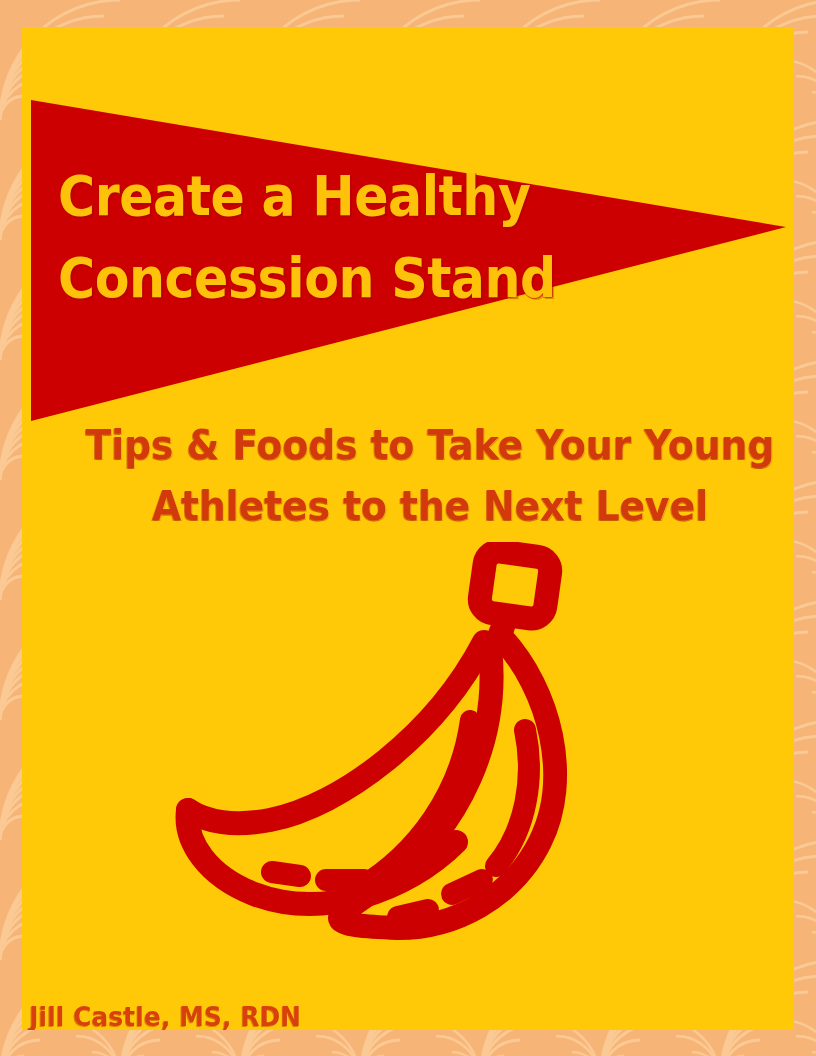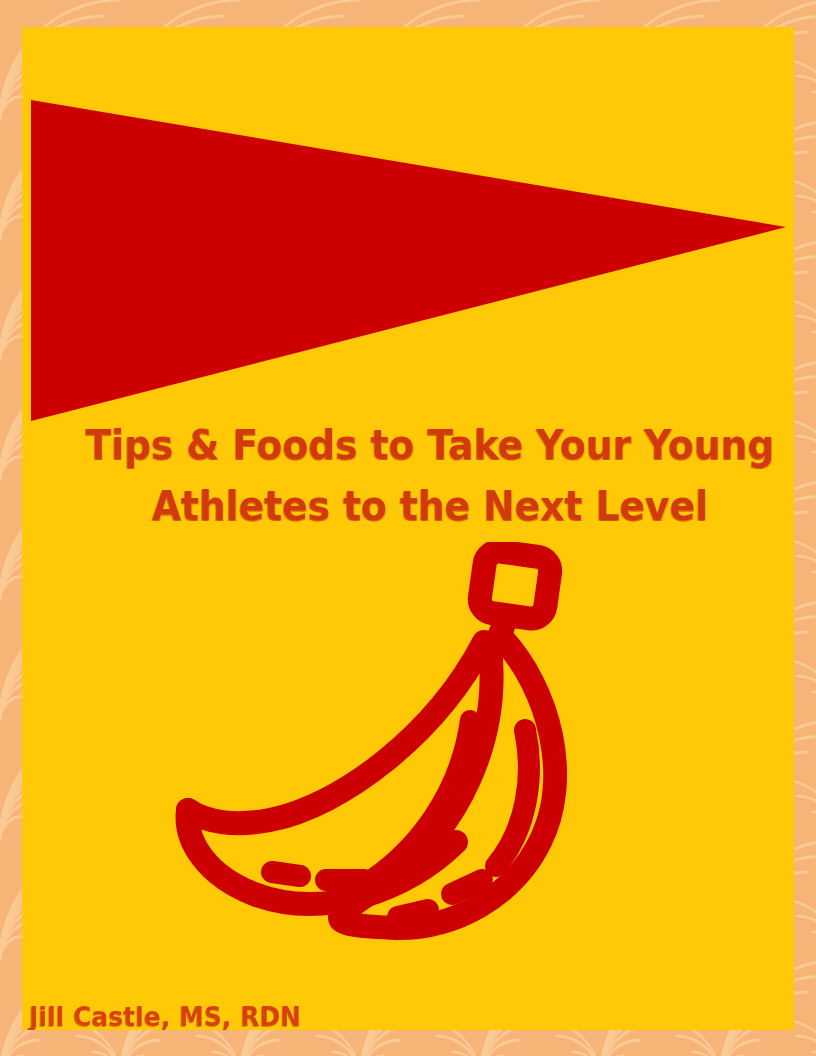--- a/index.html
+++ b/index.html
@@ -152,20 +152,24 @@
     </defs>
     <rect x="0" y="0" width="816" height="1056" fill="url(#fanMotif)"></rect>
   </svg>
 
   <div id="panel">
 
     <svg id="pennant" viewBox="0 0 772 430" preserveAspectRatio="none" aria-hidden="true">
       <polygon points="9,73 764,200 9,394" fill="#CC0000"></polygon>
     </svg>
 
+    <div id="title-block">
+      <div class="title-line">Create a Healthy</div>
+      <div class="title-line">Concession Stand</div>
+    </div>
 
     <div id="subtitle-block">
       <div class="subtitle-line">Tips &amp; Foods to Take Your Young</div>
       <div class="subtitle-line">Athletes to the Next Level</div>
     </div>
 
     <svg id="banana-art" viewBox="0 0 450 400" aria-hidden="true">
       <g fill="none" stroke="#CC0000" stroke-width="24" stroke-linecap="round" stroke-linejoin="round">
 
         <rect x="352" y="12" width="66" height="62" rx="14" ry="14" transform="rotate(8 385 43)"></rect>

